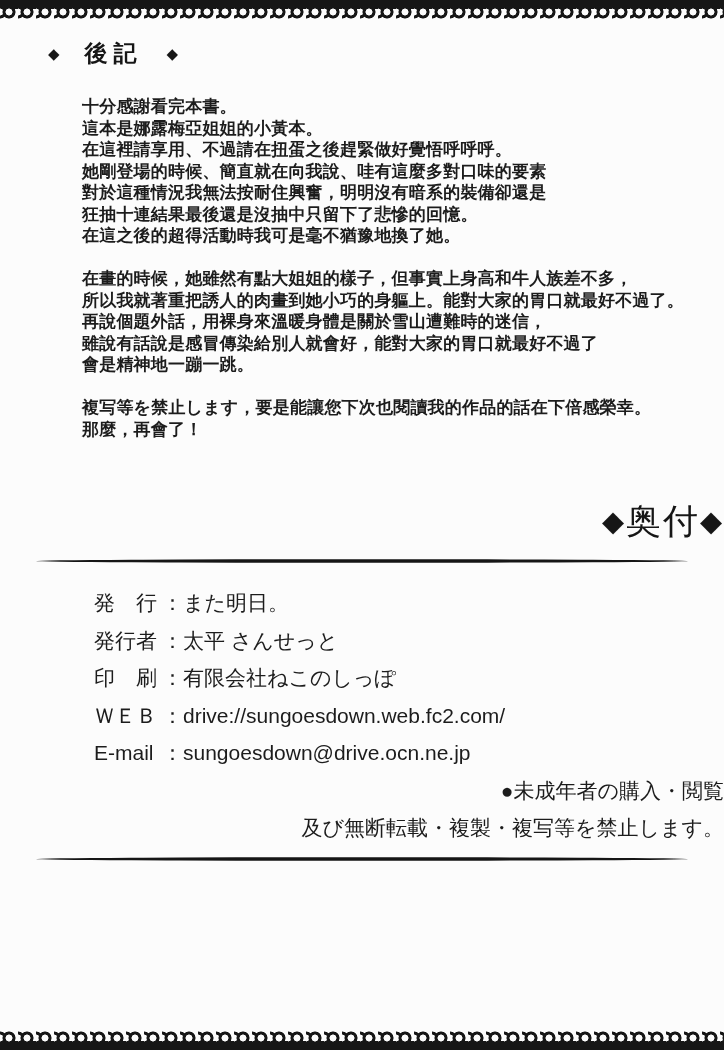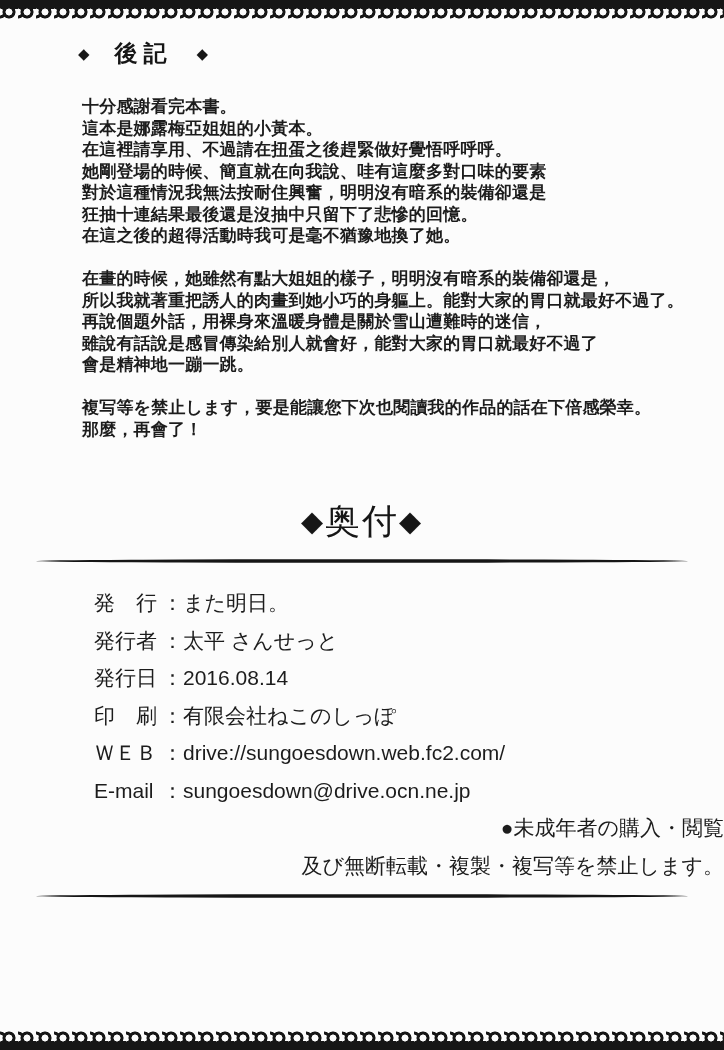--- a/index.html
+++ b/index.html
@@ -26,40 +26,40 @@
     bottom:0;
     background-image:
       radial-gradient(circle at 9px 14px, #fcfcfc 3.2px, #161616 3.8px 6.2px, rgba(0,0,0,0) 6.8px),
       radial-gradient(circle at 0px 14px, #fcfcfc 3.2px, #161616 3.8px 6.2px, rgba(0,0,0,0) 6.8px),
       linear-gradient(rgba(0,0,0,0) 0 17px, #161616 17px);
     background-size:18px 26px,18px 26px,100% 100%;
     background-repeat:repeat-x,repeat-x,no-repeat;
   }
   
   .aw-heading{
-    margin:38px 0 0 78px;
+    margin:38px 0 0 48px;
     font-size:23px;font-weight:700;letter-spacing:1px;
     color:#161616;
   }
   .aw-heading .dia{font-size:15px;vertical-align:2px;}
   .aw-heading .dia-left{margin-right:24px;}
   .aw-heading .dia-right{margin-left:24px;}
   .aw-heading .aw-title{letter-spacing:6px;}
   .aw-text{
     margin:27px 4px 0 82px;
     font-size:17px;font-weight:600;
     line-height:21.5px;
     color:#1c1c1c;
     letter-spacing:0.2px;
   }
   .aw-line{min-height:21.5px;white-space:nowrap;}
   
   .cp-heading{
     margin:58px 0 0 0;
-    text-align:center;
+    text-align:right;
     font-size:35px;font-weight:500;letter-spacing:2px;
     color:#161616;
   }
   .cp-heading .dia{font-size:0.82em;vertical-align:2px;}
   .rule{display:block;margin:13px auto 0 auto;}
   .rule-2{margin-top:9px;}
   .cp-body{
     padding:20px 0 0 94px;
     font-size:21px;font-weight:400;
     line-height:37.5px;
@@ -83,42 +83,41 @@
   <div class="aw-text">
 
   <div class="aw-line">十分感謝看完本書。</div>
       <div class="aw-line">這本是娜露梅亞姐姐的小黃本。</div>
       <div class="aw-line">在這裡請享用、不過請在扭蛋之後趕緊做好覺悟呼呼呼。</div>
       <div class="aw-line">她剛登場的時候、簡直就在向我說、哇有這麼多對口味的要素</div>
       <div class="aw-line">對於這種情況我無法按耐住興奮，明明沒有暗系的裝備卻還是</div>
       <div class="aw-line">狂抽十連結果最後還是沒抽中只留下了悲慘的回憶。</div>
       <div class="aw-line">在這之後的超得活動時我可是毫不猶豫地換了她。</div>
       <div class="aw-line"></div>
-      <div class="aw-line">在畫的時候，她雖然有點大姐姐的樣子，明明沒有暗系的裝備卻還是，</div>
+      <div class="aw-line">在畫的時候，她雖然有點大姐姐的樣子，但事實上身高和牛人族差不多，</div>
       <div class="aw-line">所以我就著重把誘人的肉畫到她小巧的身軀上。能對大家的胃口就最好不過了。</div>
       <div class="aw-line">再說個題外話，用裸身來溫暖身體是關於雪山遭難時的迷信，</div>
       <div class="aw-line">雖說有話說是感冒傳染給別人就會好，能對大家的胃口就最好不過了</div>
       <div class="aw-line">會是精神地一蹦一跳。</div>
       <div class="aw-line"></div>
       <div class="aw-line">複写等を禁止します，要是能讓您下次也閱讀我的作品的話在下倍感榮幸。</div>
       <div class="aw-line">那麼，再會了！</div>
     </div>
 
   <h2 class="cp-heading"><span class="dia">◆</span><span>奥付</span><span class="dia">◆</span></h2>
 
   <svg class="rule rule-1" width="652" height="6">
     <ellipse cx="326" cy="3" rx="326" ry="1.8" fill="#161616"></ellipse>
   </svg>
 
   <div class="cp-body">
     <div class="cp-entries">
 
     <div class="cp-entry"><span class="cp-label">発　行</span><span class="cp-colon">：</span><span class="cp-value">また明日。</span></div>
         <div class="cp-entry"><span class="cp-label">発行者</span><span class="cp-colon">：</span><span class="cp-value">太平 さんせっと</span></div>
-        <div class="cp-entry"><span class="cp-label">発行日</span><span class="cp-colon">：</span><span class="cp-value">2016.08.14</span></div>
         <div class="cp-entry"><span class="cp-label">印　刷</span><span class="cp-colon">：</span><span class="cp-value">有限会社ねこのしっぽ</span></div>
         <div class="cp-entry"><span class="cp-label">ＷＥＢ</span><span class="cp-colon">：</span><span class="cp-value">drive://sungoesdown.web.fc2.com/</span></div>
         <div class="cp-entry"><span class="cp-label">E-mail</span><span class="cp-colon">：</span><span class="cp-value">sungoesdown@drive.ocn.ne.jp</span></div>
       </div>
     <div class="cp-notice">
 
     <div class="cp-notice-line">●未成年者の購入・閲覧</div>
         <div class="cp-notice-line">及び無断転載・複製・複写等を禁止します。</div>
       </div>
   </div>

